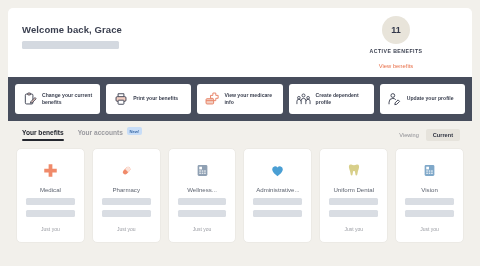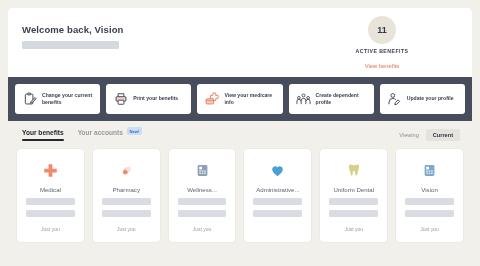--- a/index.html
+++ b/index.html
@@ -44,21 +44,21 @@
     margin-top: 6px;
     width: 97px;
     height: 8px;
     background: #d4d9e0;
     border-radius: 1.5px;
   }
 
   .benefits-stat {
     position: absolute;
     top: 8px;
-    right: 30px;
+    right: 16px;
     width: 120px;
     text-align: center;
   }
 
   .stat-circle {
     width: 28px;
     height: 28px;
     border-radius: 50%;
     background: #e8e4da;
     margin: 0 auto;
@@ -241,21 +241,21 @@
     color: #9a9ca3;
     min-height: 6px;
   }
 </style>
 </head>
 <body>
 
 <div class="page">
 
   <div class="hero">
-    <div class="welcome-title">Welcome back, Vision</div>
+    <div class="welcome-title">Welcome back, Grace</div>
     <div class="welcome-skeleton"></div>
 
     <div class="benefits-stat">
       <div class="stat-circle">11</div>
       <div class="stat-label">ACTIVE BENEFITS</div>
       <a class="stat-link">View benefits</a>
     </div>
   </div>
 
   <div class="actions-bar">

